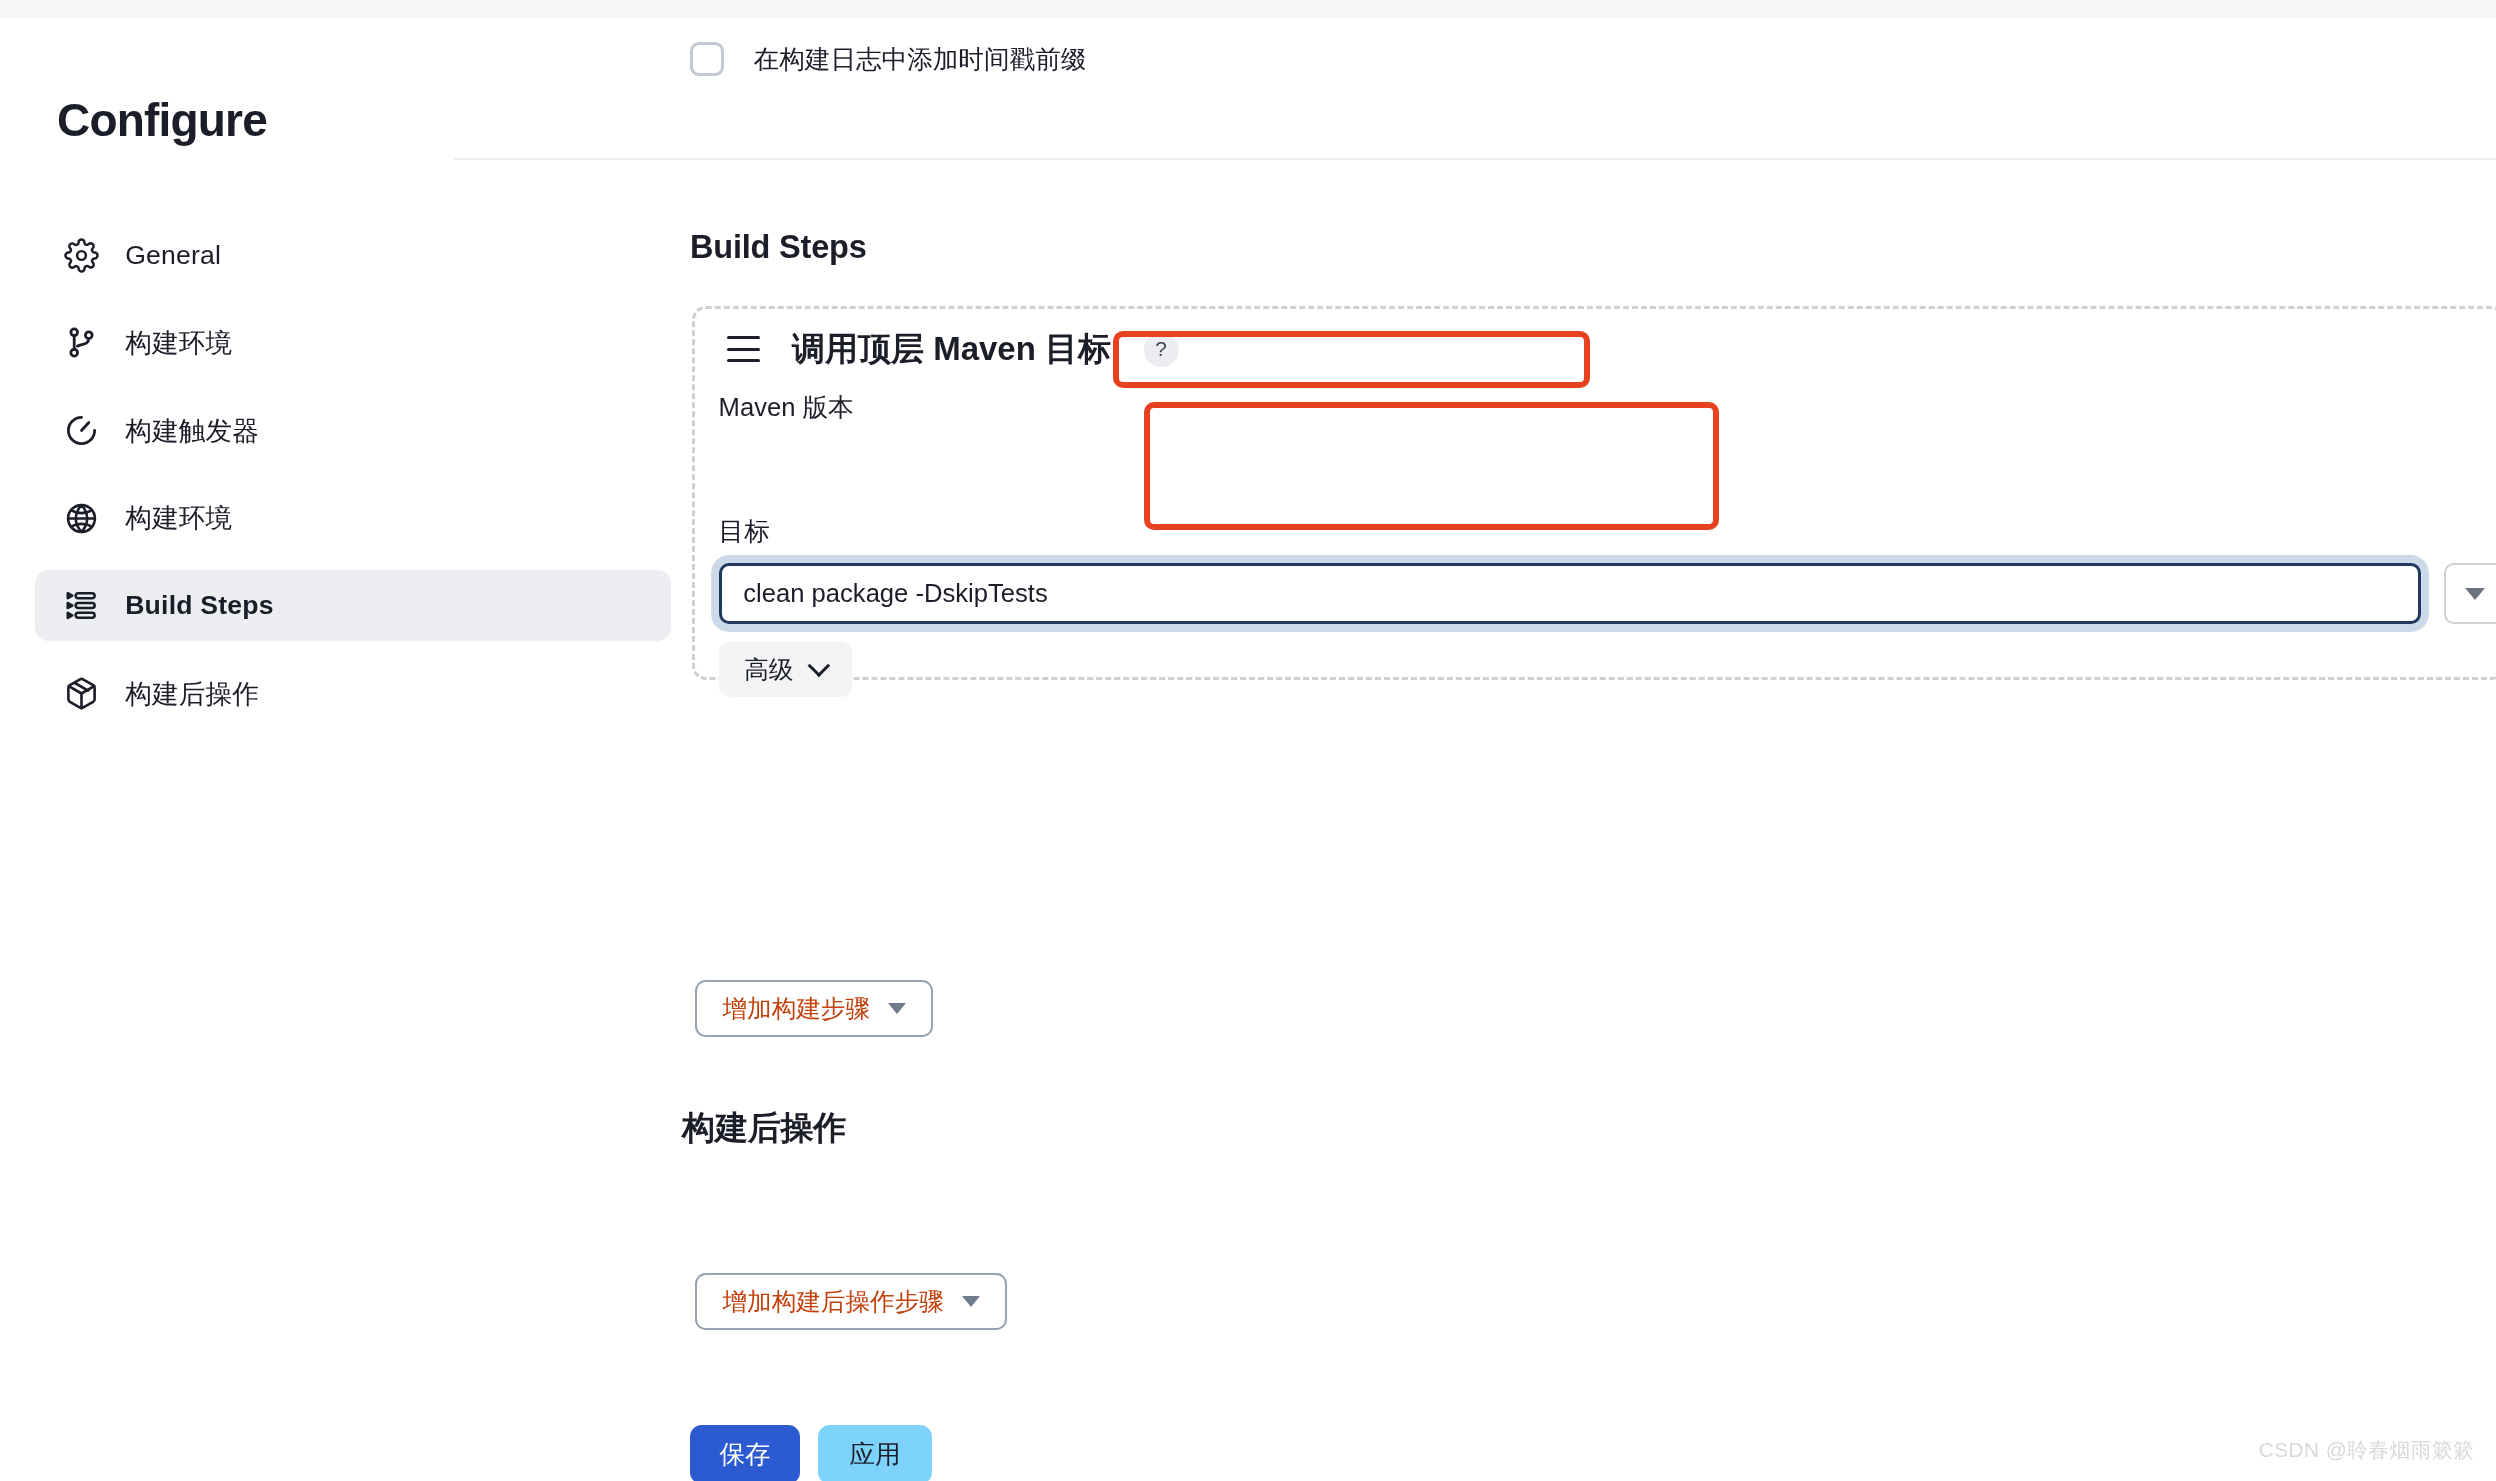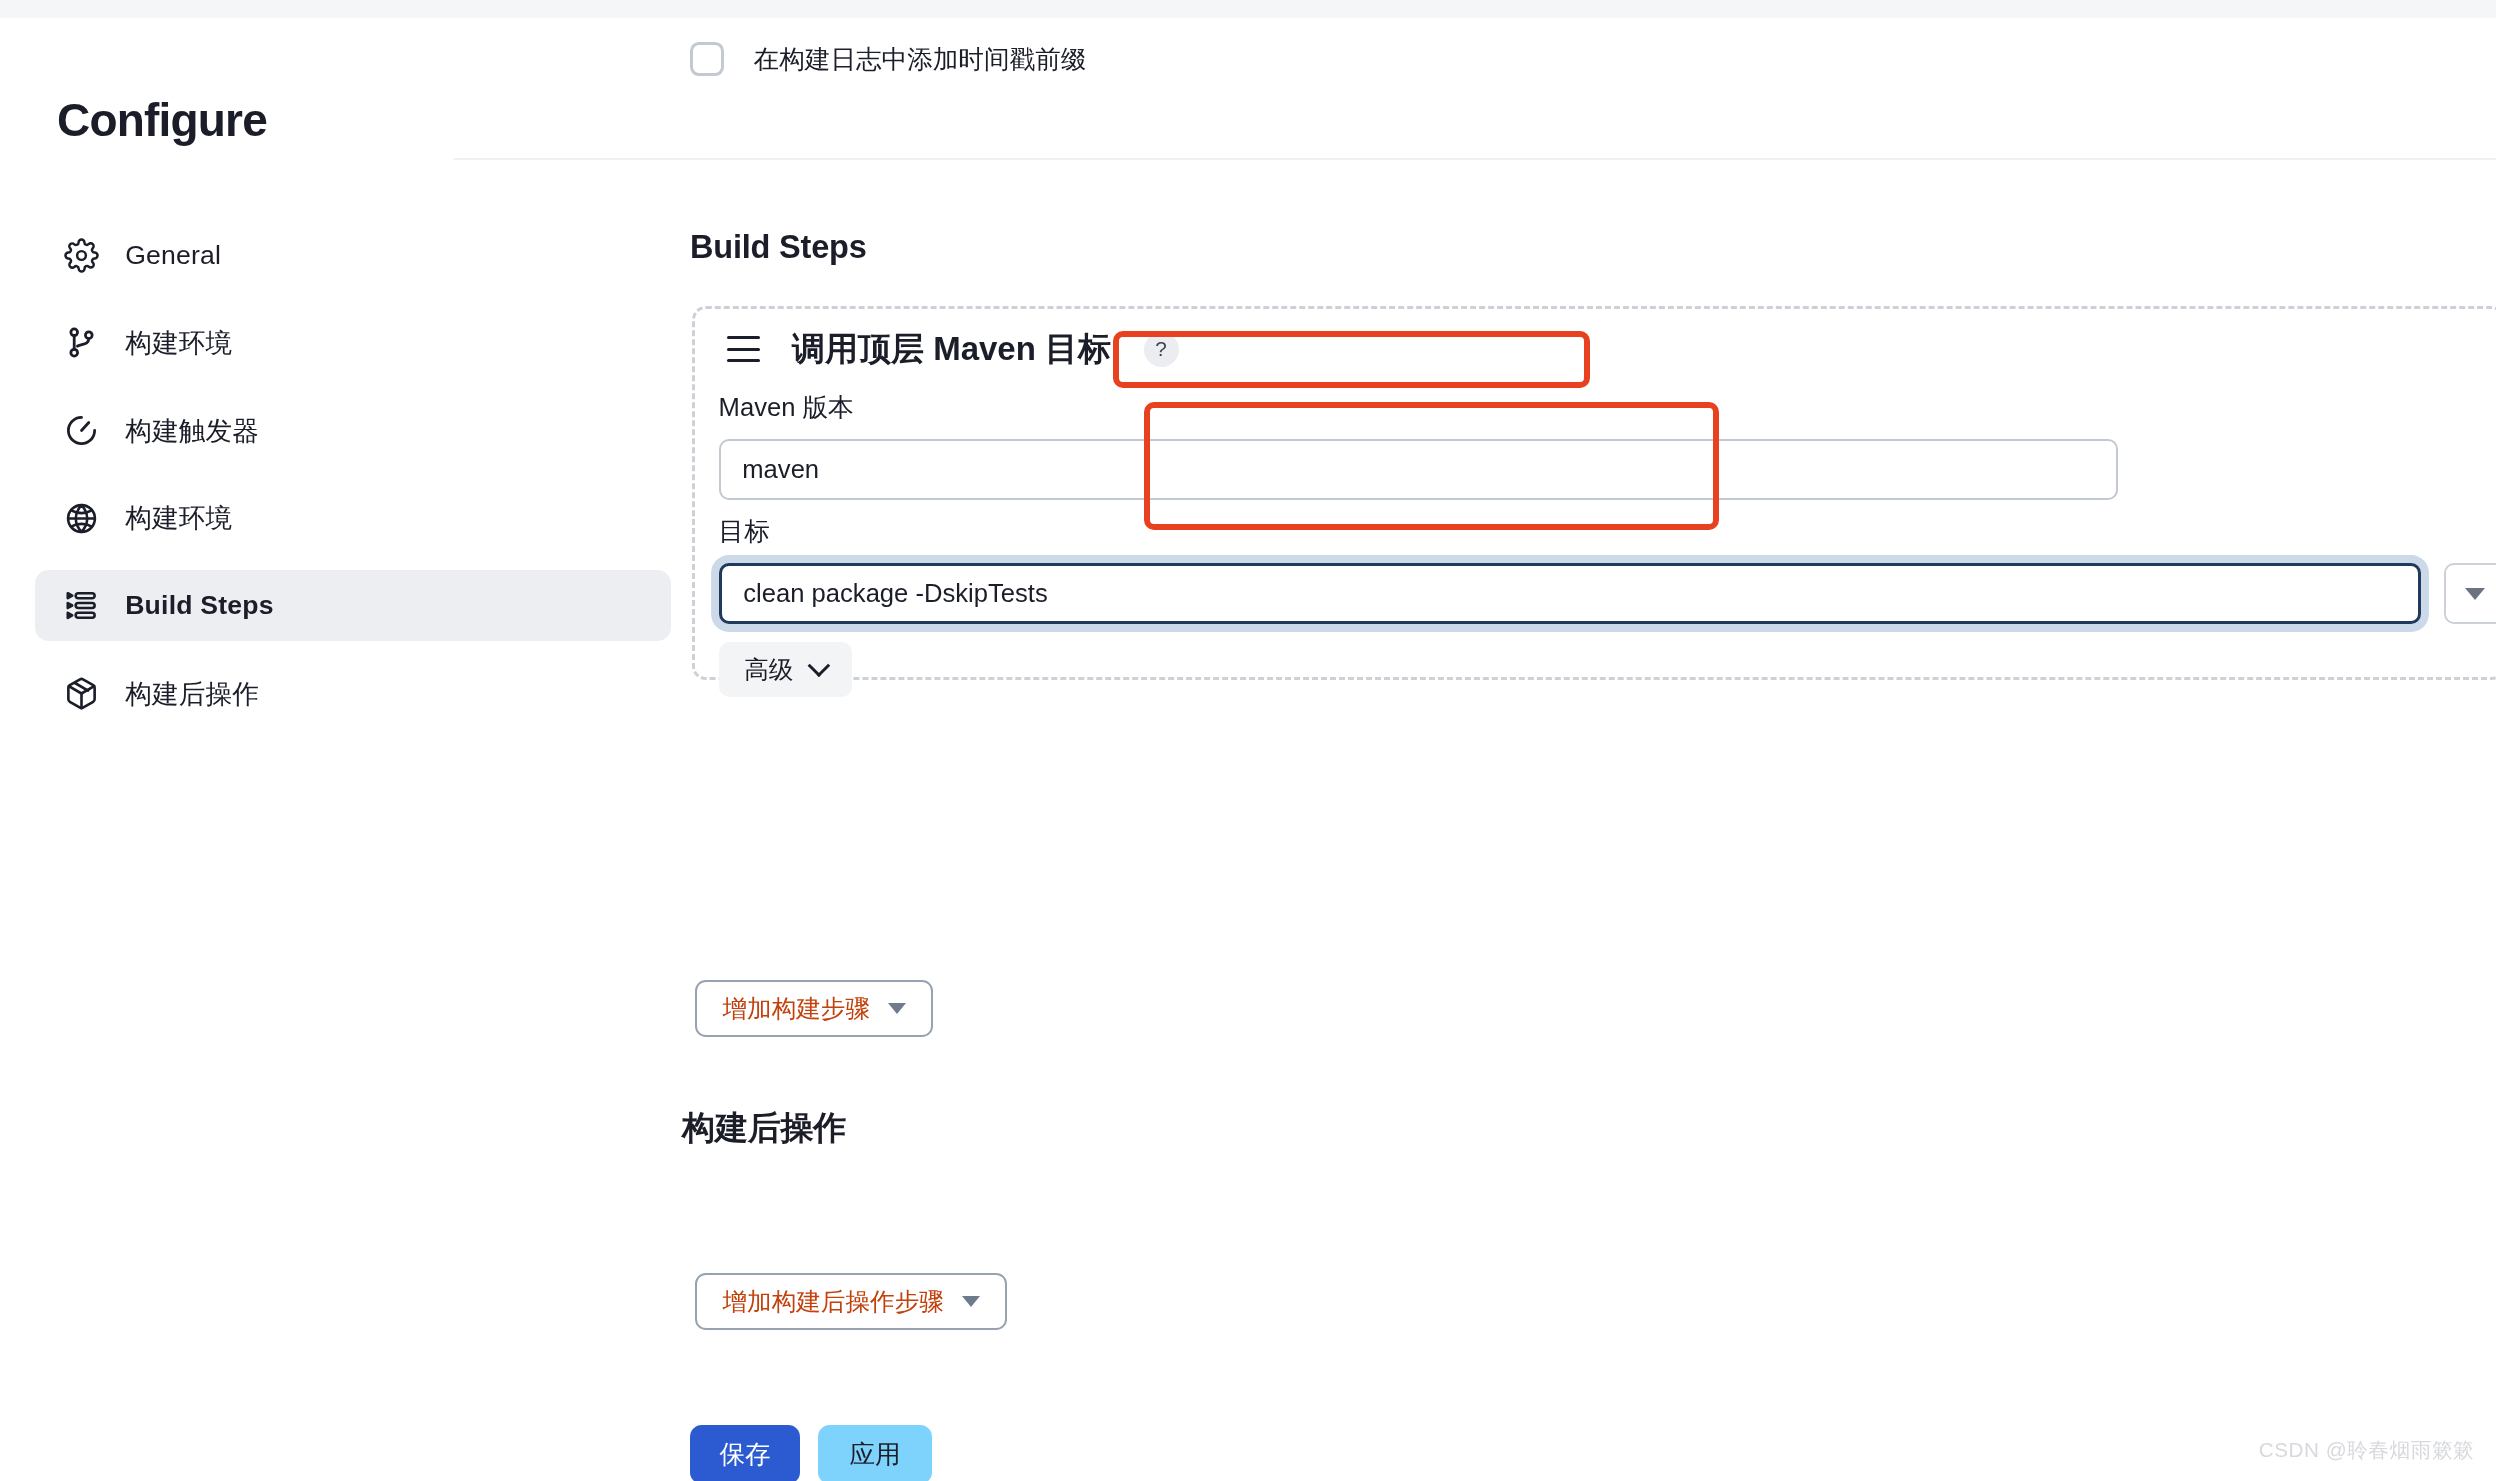--- a/index.html
+++ b/index.html
@@ -409,21 +409,20 @@
         <span class="drag-handle">
             <i></i>
             <i></i>
             <i></i>
           </span>
         <span class="step-title">调用顶层 Maven 目标</span>
         <span class="help-badge">?</span>
       </div>
 
       <div class="field-label label-maven-version">Maven 版本</div>
-      <input class="txt-input input-maven-version" type="text" value="maven" style="">
 
       <div class="field-label label-goals">目标</div>
       <input class="input-goals" type="text" value="clean package -DskipTests" style="">
 
       <div class="goals-dropdown">
         <span class="caret-solid"></span>
       </div>
 
       <button class="btn-advanced">
         <span>高级</span>

